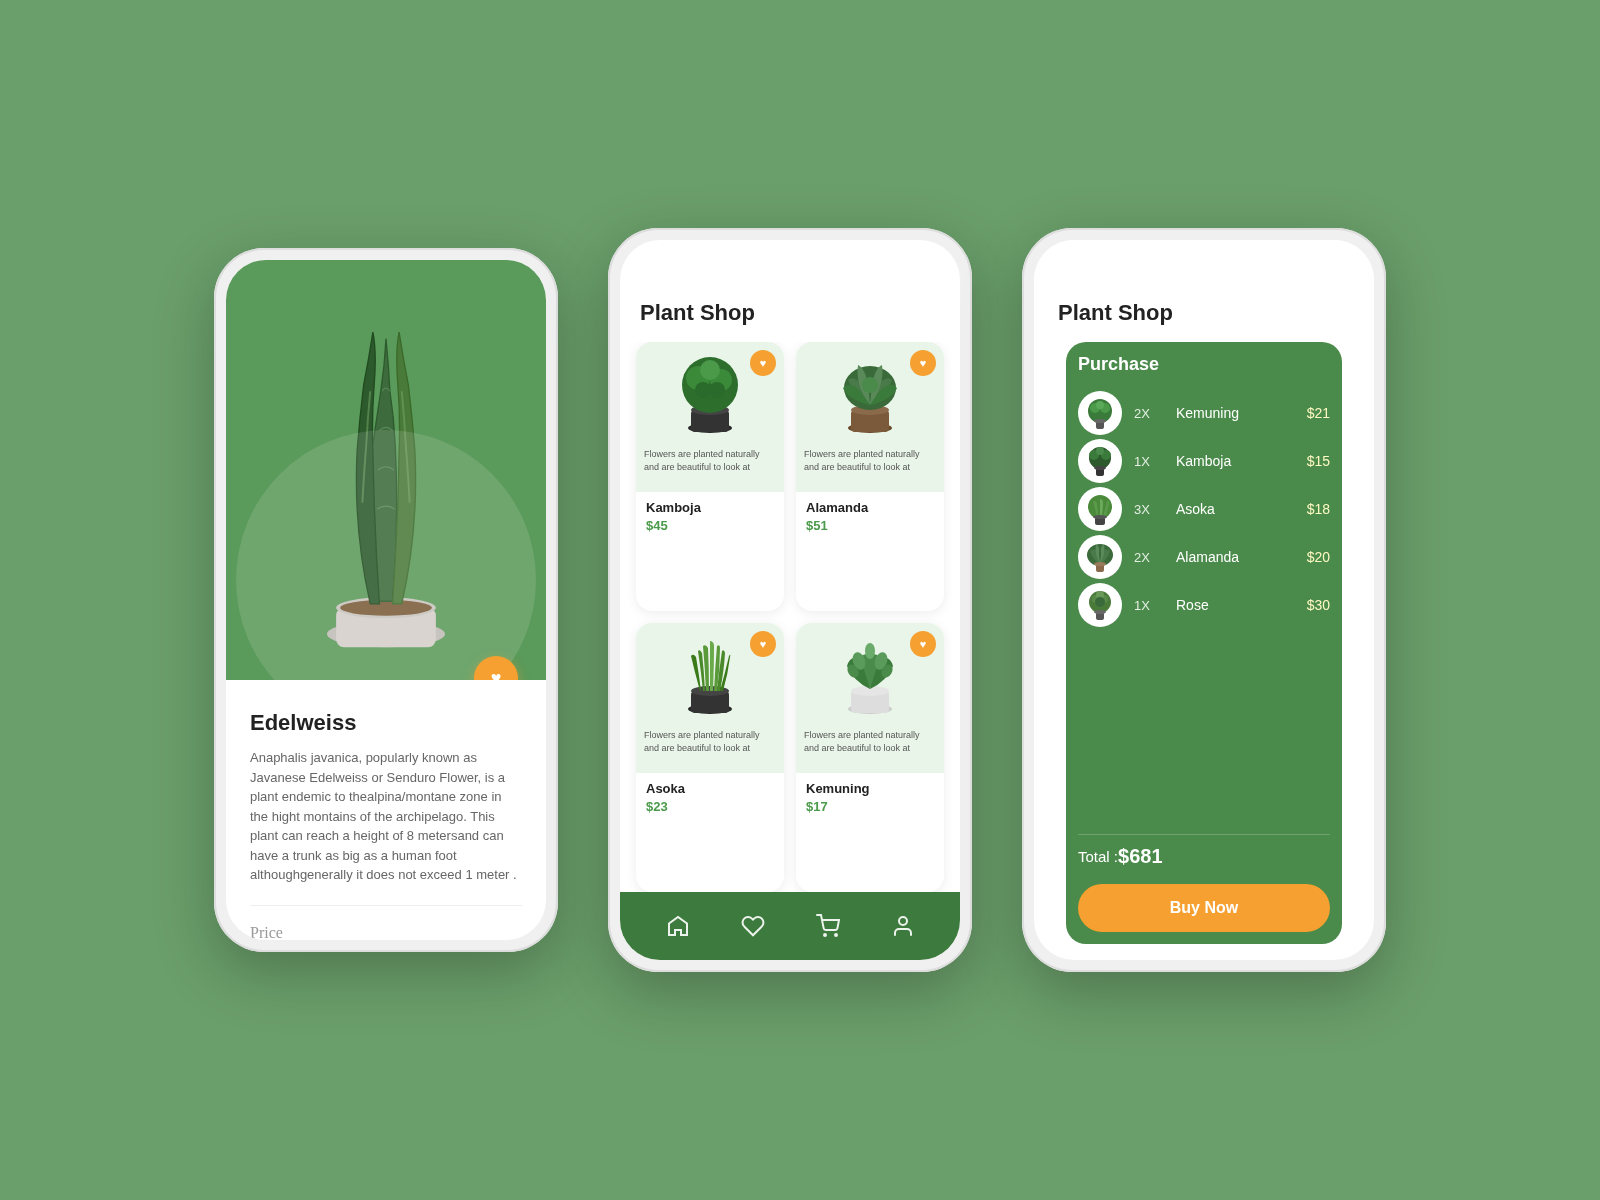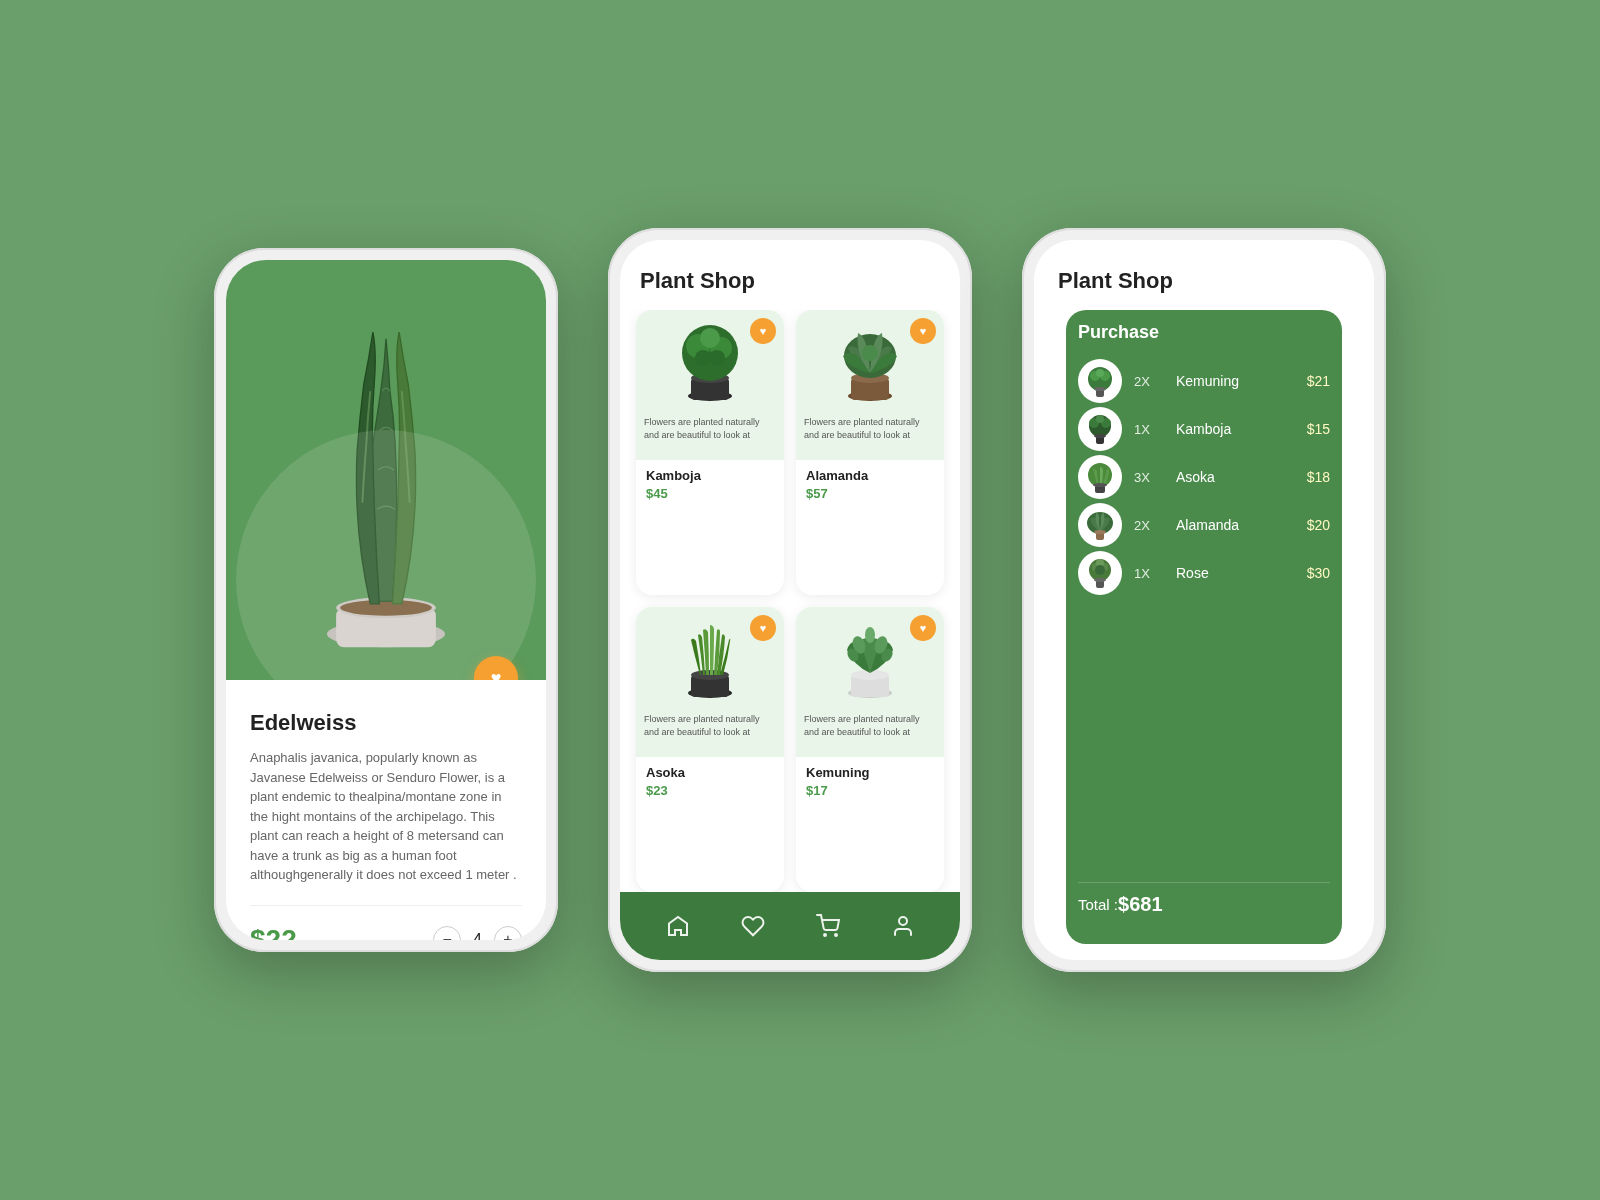--- a/index.html
+++ b/index.html
@@ -147,20 +147,21 @@
       display: flex;
       flex-direction: column;
     }
     .phone2-header {
       padding: 28px 20px 16px;
     }
     .app-title {
       font-size: 22px;
       font-weight: 700;
       color: #222;
+      margin-top: 32px;
     }
     .plant-grid {
       display: grid;
       grid-template-columns: 1fr 1fr;
       gap: 12px;
       padding: 0 16px;
       flex: 1;
       overflow: hidden;
     }
     .plant-card {
@@ -362,28 +363,20 @@
           <path d="M112 100 Q114 120 115 140 Q117 165 118 185" fill="none" stroke="#7aaa6a" stroke-width="1.5" opacity="0.5"></path>
         </svg>
         <div class="heart-fab">
           <span style="color:white;font-size:18px;">♥</span>
         </div>
       </div>
       <div class="phone1-content">
         <div class="phone1-title">Edelweiss</div>
         <div class="phone1-desc">Anaphalis javanica, popularly known as Javanese Edelweiss or Senduro Flower, is a plant endemic to thealpina/montane zone in the hight montains of the archipelago. This plant can reach a height of 8 metersand can have a trunk as big as a human foot althoughgenerally it does not exceed 1 meter .</div>
         <div class="divider"></div>
-        <div class="price-row">
-          <div class="price-big">$22</div>
-          <div class="qty-controls">
-            <button class="qty-btn">−</button>
-            <span class="qty-val">4</span>
-            <button class="qty-btn">+</button>
-          </div>
-        </div>
         <div class="price-label">Price</div>
 
       </div>
     </div>
   </div>
 
   <div class="phone phone2">
     <div class="phone-inner">
       <div class="phone2-header">
         <div class="app-title">Plant Shop</div>
@@ -433,21 +426,21 @@
               <path d="M37 55 Q22 35 25 15 Q32 18 35 35 Z" fill="#5a8a5a"></path>
               <path d="M37 55 Q52 35 49 15 Q42 18 39 35 Z" fill="#5a8a5a"></path>
               <path d="M37 55 Q15 50 10 38 Q18 30 28 42 Z" fill="#3a7a3a"></path>
               <path d="M37 55 Q59 50 64 38 Q56 30 46 42 Z" fill="#3a7a3a"></path>
               <circle cx="37" cy="35" r="8" fill="#4a8a4a"></circle>
             </svg>
           </div>
           <div class="plant-card-desc">Flowers are planted naturally and are beautiful to look at</div>
           <div class="plant-card-info">
             <div class="plant-card-name">Alamanda</div>
-            <div class="plant-card-price">$57</div>
+            <div class="plant-card-price">$51</div>
           </div>
         </div>
 
         <div class="plant-card">
           <div class="plant-card-img">
             <div class="card-heart">
               <span style="color:white;font-size:11px;">♥</span>
             </div>
             <svg width="75" height="85" viewBox="0 0 75 85">
 
@@ -620,19 +613,20 @@
               <span class="purchase-item-name">Rose</span>
               <span class="purchase-item-price">$30</span>
             </div>
 
           </div>
           <div class="purchase-divider"></div>
           <div class="total-row">
             <span class="total-label">Total :</span>
             <span class="total-amount">$681</span>
           </div>
+          <button class="phone3-buy-btn">Buy Now</button>
         </div>
         <div style="height: 16px;"></div>
       </div>
     </div>
   </div>
 
 </div>
 
 </body></html>

